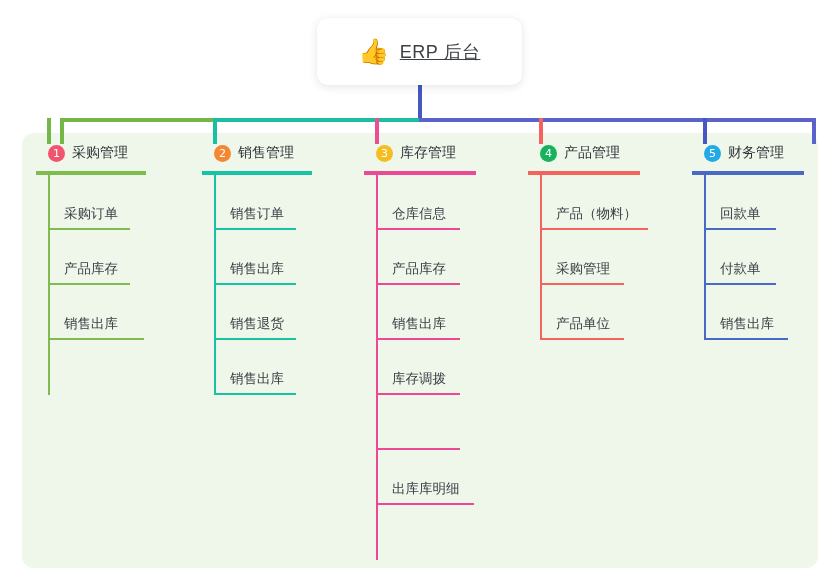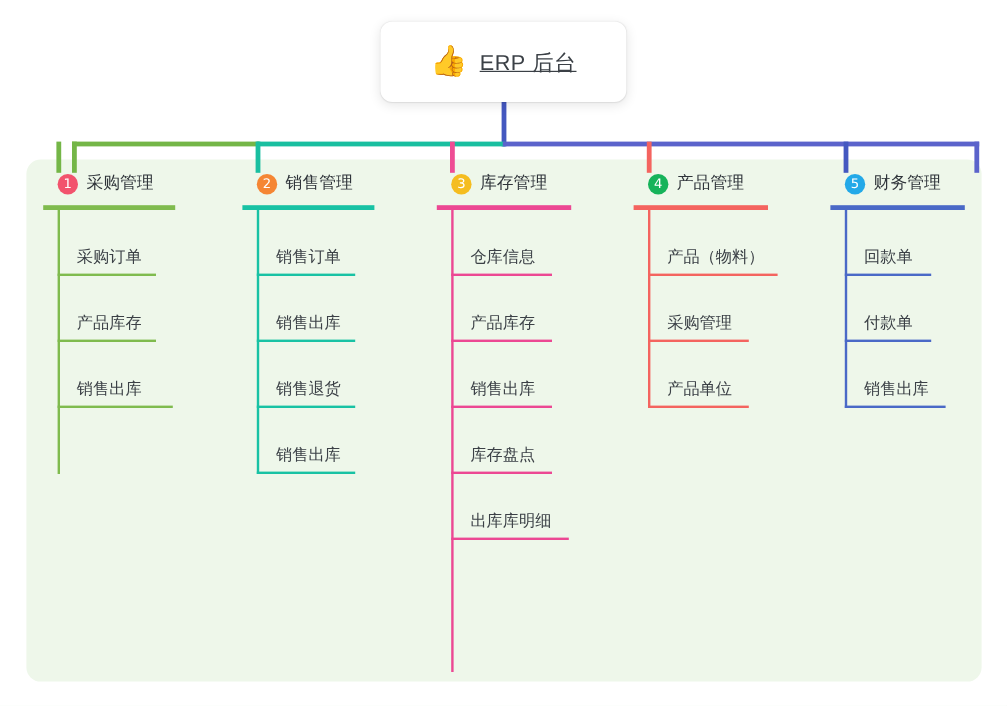--- a/index.html
+++ b/index.html
@@ -216,21 +216,24 @@
         </div>
         <div class="item">
           <div class="item-label">产品库存</div>
           <div class="item-underline" style="width: 84px; background: rgb(236, 72, 147);"></div>
         </div>
         <div class="item">
           <div class="item-label">销售出库</div>
           <div class="item-underline" style="width: 84px; background: rgb(236, 72, 147);"></div>
         </div>
         <div class="item">
-          <div class="item-label">库存盘点</div>
+          <div class="item-label">库存调拨</div>
+          <div class="item-underline" style="width: 84px; background: rgb(236, 72, 147);"></div>
+        </div>
+        <div class="item">
           <div class="item-underline" style="width: 84px; background: rgb(236, 72, 147);"></div>
         </div>
         <div class="item">
           <div class="item-label">出库库明细</div>
           <div class="item-underline" style="width: 98px; background: rgb(236, 72, 147);"></div>
         </div>
       </div>
     </div>
     <div class="column" style="left: 528px;">
       <div class="col-header">

